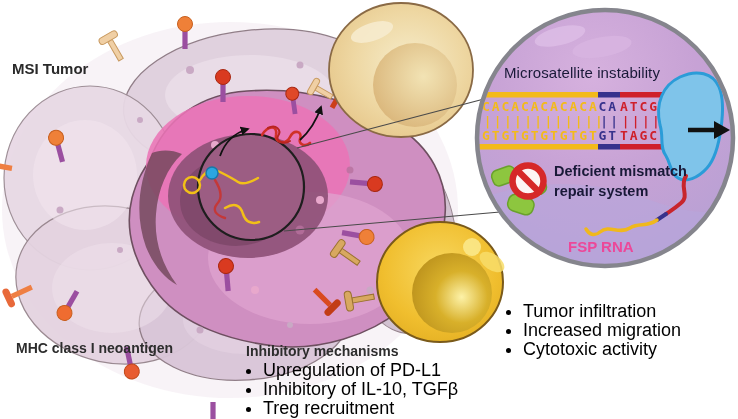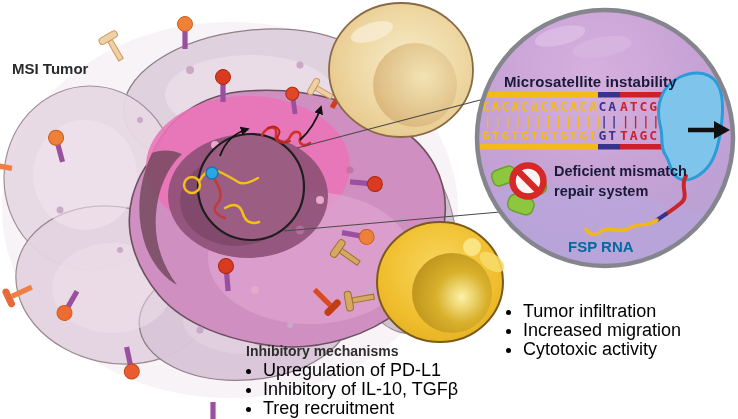--- a/index.html
+++ b/index.html
@@ -1,23 +1,23 @@
 <!DOCTYPE html>
 <html><head>
 <meta charset="utf-8">
 <style>
   html,body{margin:0;padding:0;background:#ffffff;}
   #stage{position:relative;width:738px;height:419px;background:#ffffff;overflow:hidden;
          font-family:"Liberation Sans",sans-serif;}
   #art{position:absolute;left:0;top:0;z-index:1;}
   .lbl{position:absolute;z-index:3;color:#262626;}
   #msi-label{left:12px;top:60px;font-size:15px;font-weight:bold;color:#2a2a2a;}
-  #inset-title{left:504px;top:73px;font-size:15px;font-weight:bold;color:#191938;letter-spacing:.1px;}
+  #inset-title{left:504px;top:64px;font-size:15px;font-weight:normal;color:#191938;letter-spacing:.1px;}
   #deficient-label{left:554px;top:161px;width:134px;font-size:14.5px;font-weight:bold;color:#191938;line-height:20px;}
-  #fsp-label{left:568px;top:238px;font-size:15px;font-weight:bold;color:#0369a1;}
+  #fsp-label{left:568px;top:238px;font-size:15px;font-weight:bold;color:#ec4899;}
   .anno{position:absolute;z-index:3;}
   .anno-title{font-size:14px;font-weight:bold;color:#2d2d2d;margin-bottom:2px;}
   .anno ul{margin:2px 0 0 0;padding-left:17px;}
   .anno li{font-size:18px;color:#000000;line-height:19px;}
   #anno-mhc{left:16px;top:340px;width:215px;}
   #anno-mhc ul{width:178px;}
   #anno-inhib{left:246px;top:343px;width:230px;}
   #anno-ctl{left:506px;top:300px;width:225px;}
   .dnaT{font-family:"DejaVu Sans Mono",monospace;font-weight:bold;font-size:13px;letter-spacing:1.9px;}
   .dnaP{font-family:"DejaVu Sans Mono",monospace;font-weight:bold;font-size:12px;letter-spacing:2.9px;}
@@ -276,20 +276,21 @@
     <circle cx="605" cy="138" r="128" fill="none" stroke="#85858d" stroke-width="4.5"></circle>
   </g>
 </svg>
 
 <div class="lbl" id="msi-label">MSI Tumor</div>
 <div class="lbl" id="inset-title">Microsatellite instability</div>
 <div class="lbl" id="deficient-label">Deficient mismatch repair system</div>
 <div class="lbl" id="fsp-label">FSP RNA</div>
 
 <div class="anno" id="anno-mhc">
+  <div class="anno-title">MHC class I neoantigen</div>
 </div>
 
 <div class="anno" id="anno-inhib">
   <div class="anno-title">Inhibitory mechanisms</div>
   <ul>
     <li>Upregulation of PD-L1</li>
     <li>Inhibitory of IL-10, TGFβ</li>
     <li>Treg recruitment</li>
   </ul>
 </div>

